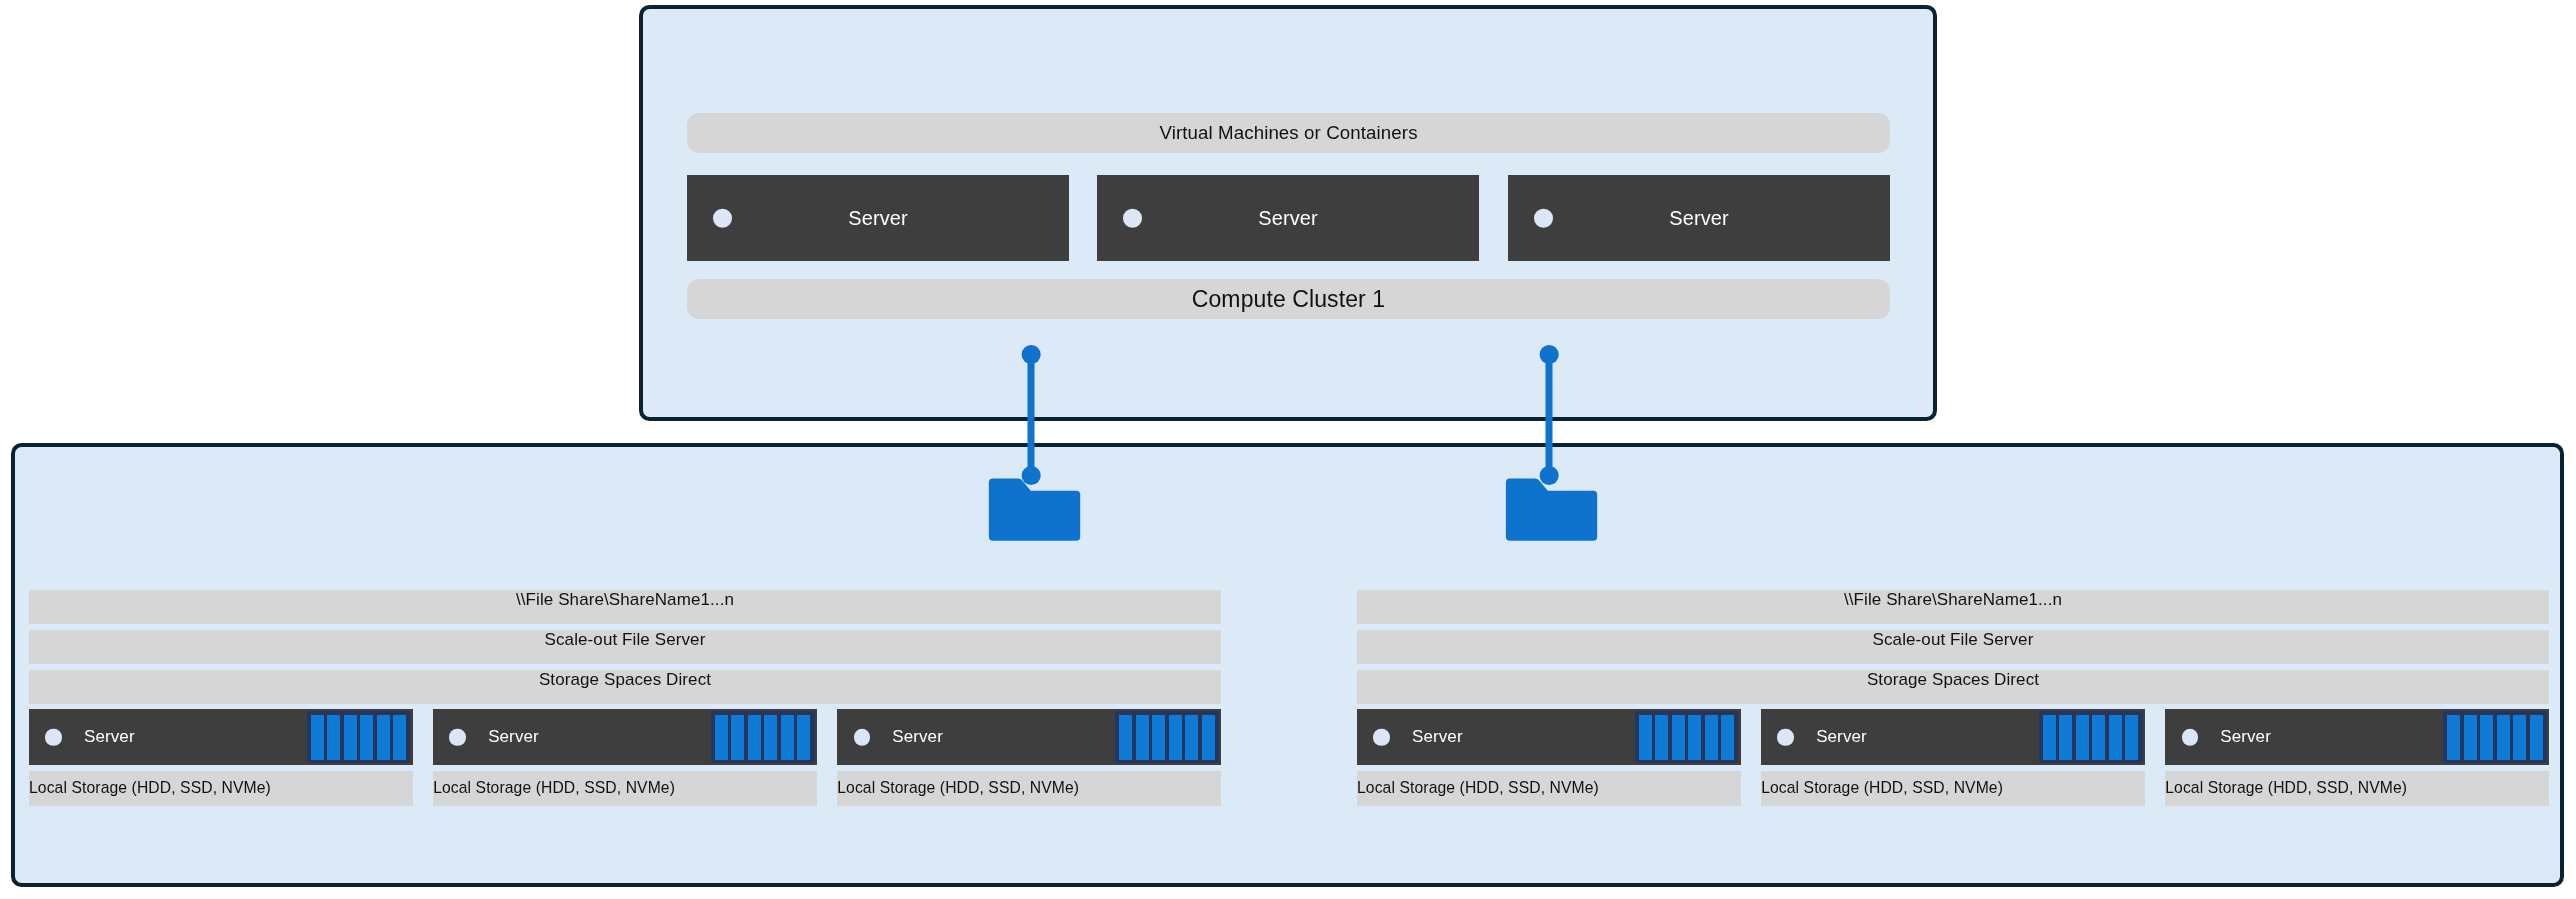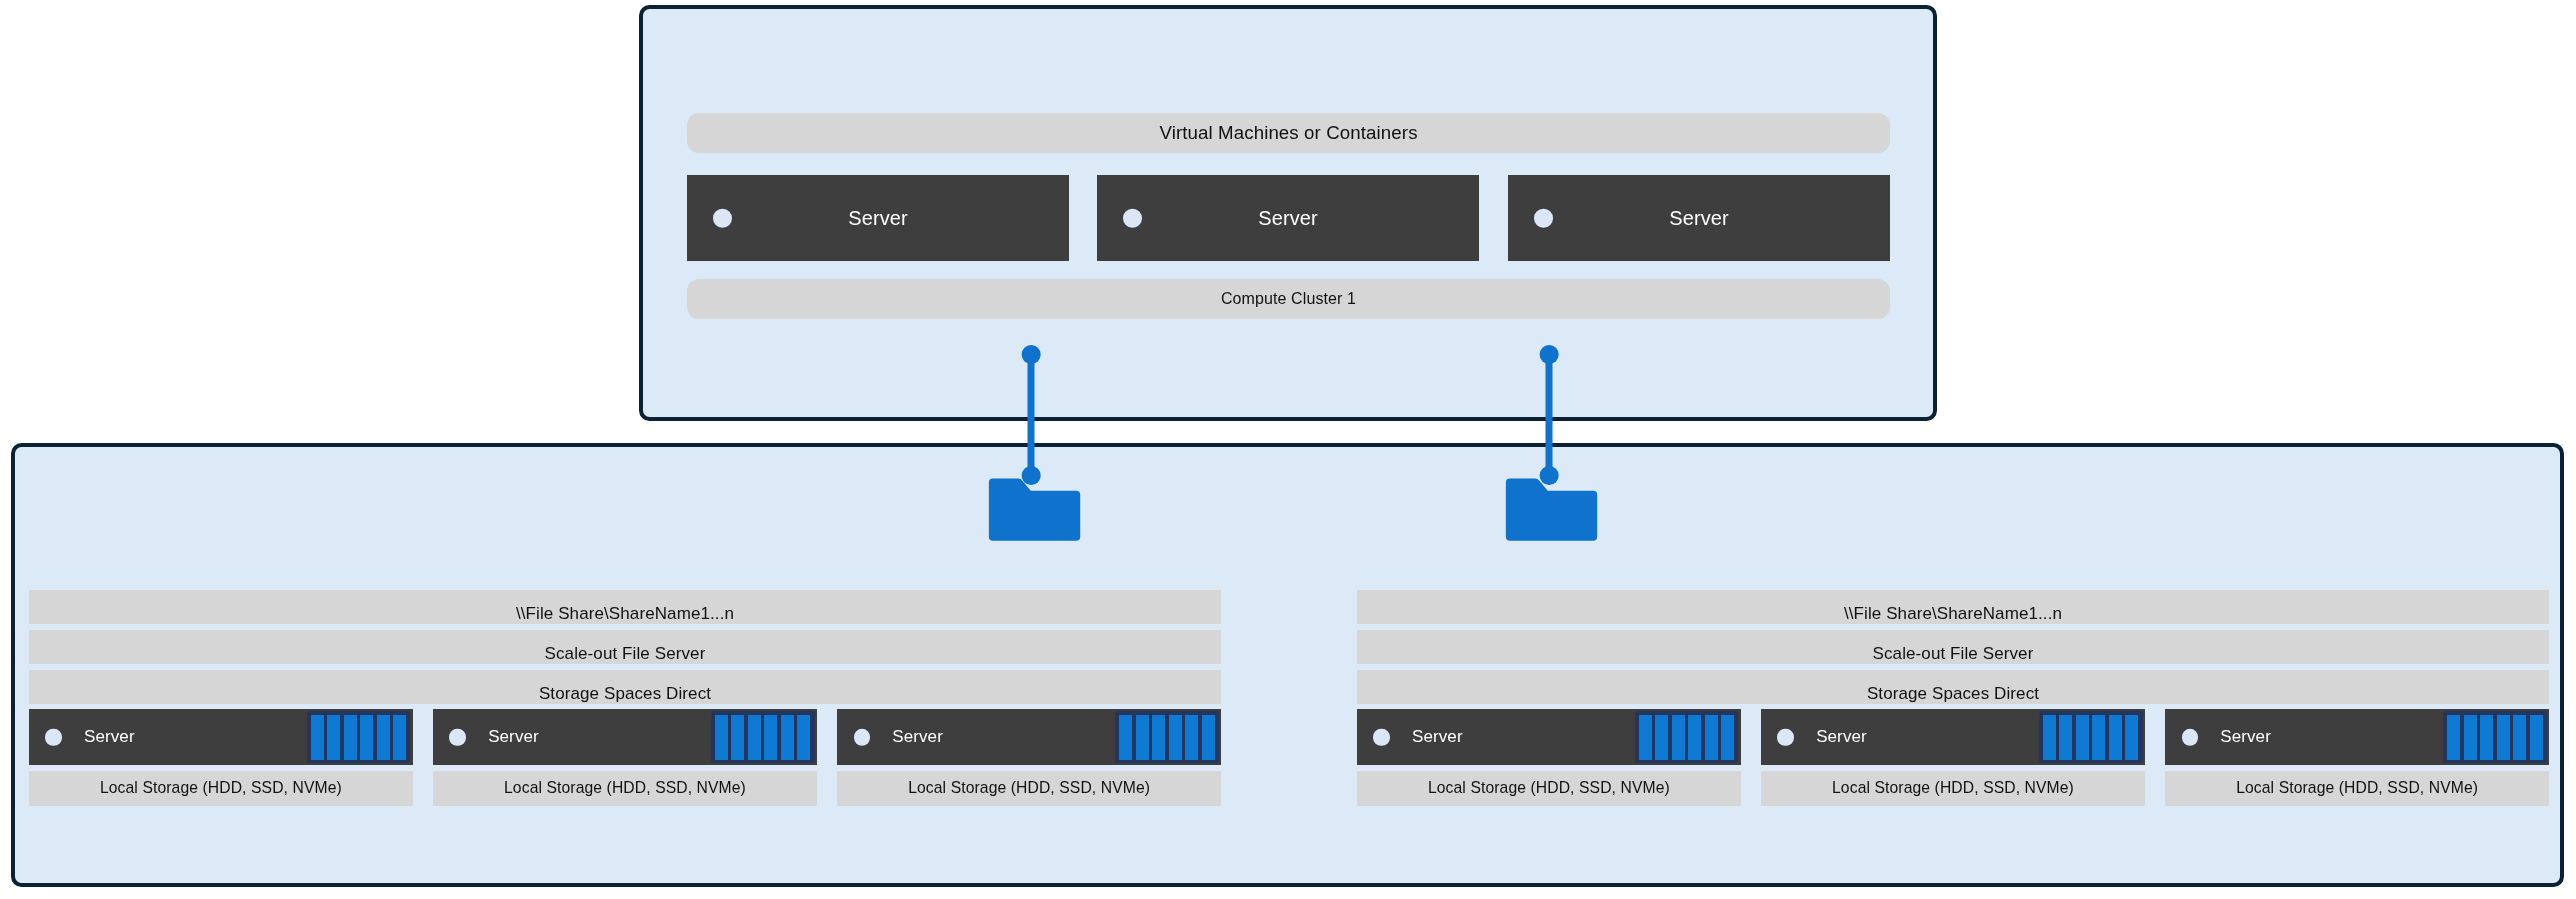--- a/index.html
+++ b/index.html
@@ -81,21 +81,21 @@
     height: 40px;
   }
   #vm-band .band-label { font-size: 18.7px; }
 
   #compute-cluster-band {
     left: 687px;
     top: 279px;
     width: 1203px;
     height: 40px;
   }
-  #compute-cluster-band .band-label { font-size: 16px; }
+  #compute-cluster-band .band-label { font-size: 23px; }
 
   .compute-server {
     position: absolute;
     top: 175px;
     height: 86px;
     background: #3e3e3e;
     display: flex;
     align-items: center;
     box-sizing: border-box;
     z-index: 3;
@@ -160,21 +160,21 @@
   .storage-cluster { position: absolute; z-index: 3; }
   #storage-cluster-0 { left: 29px;   top: 590px; width: 1192px; }
   #storage-cluster-1 { left: 1357px; top: 590px; width: 1192px; }
 
   .cluster-band {
     position: relative;
     width: 100%;
     height: 34px;
     background: #d6d6d6;
     display: flex;
-    align-items: flex-end;
+    align-items: flex-start;
     justify-content: center;
     margin-bottom: 5.8px;
     box-sizing: border-box;
   }
   .cluster-band .band-label { font-size: 17px; }
 
   .node-row {
     position: relative;
     display: flex;
     gap: 20.4px;
@@ -230,21 +230,21 @@
     height: 100%;
     background: #0f7ad4;
   }
 
   .node-footer {
     position: relative;
     height: 35px;
     background: #d6d6d6;
     display: flex;
     align-items: center;
-    justify-content: center;
+    justify-content: flex-start;
     margin-top: 5.2px;
     box-sizing: border-box;
   }
   .node-footer .band-label { font-size: 15.7px; }
 </style>
 </head>
 <body>
 
 <div id="canvas">
 

